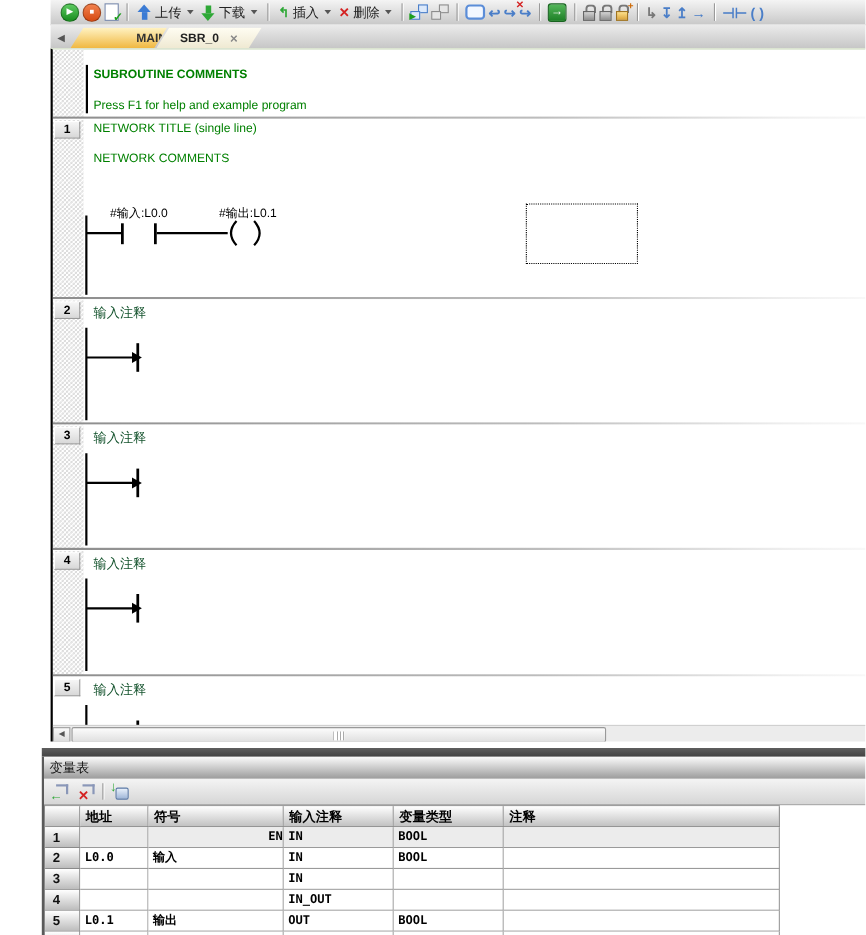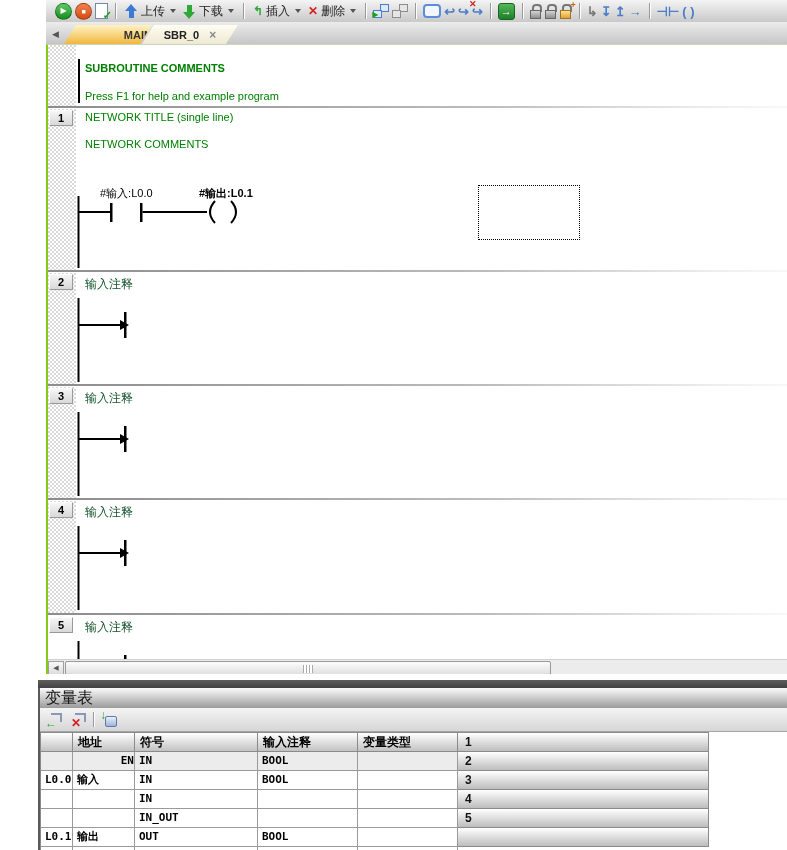--- a/index.html
+++ b/index.html
@@ -52,41 +52,41 @@
 
   
   .tabbar{left:46px;top:22px;right:0;height:22px;background:linear-gradient(#ececec,#c6c6c6);display:flex;align-items:flex-end;}
   .tab-scroll{font-size:9px;color:#555;margin:0 5px 5px 6px;}
   .tab{height:19px;display:flex;align-items:center;justify-content:center;font-size:11px;font-weight:bold;clip-path:polygon(12px 0,100% 0,calc(100% - 12px) 100%,0 100%);}
   .tab.main{width:88px;background:linear-gradient(#fff3c4,#f0b73e);color:#333;justify-content:flex-end;}
   .tab.sbr{width:96px;margin-left:-10px;background:linear-gradient(#fffdf2,#efe9d2);color:#222;}
   .tab .close{margin-left:10px;color:#888;font-weight:bold;font-size:12px;}
 
   
-  .editor{left:46px;top:44px;width:741px;height:630px;background:#fff;border-left:2px solid #84cc16;border-top:1px solid #c8d8b8;box-sizing:border-box;overflow:hidden;}
+  .editor{left:46px;top:44px;width:741px;height:630px;background:#fff;border-left:2px solid #000000;border-top:1px solid #c8d8b8;box-sizing:border-box;overflow:hidden;}
   .checker{position:absolute;left:0;top:0;width:28px;height:570px;background-color:#fff;background-image:linear-gradient(45deg,#d9d9d9 25%,transparent 25%,transparent 75%,#d9d9d9 75%),linear-gradient(45deg,#d9d9d9 25%,transparent 25%,transparent 75%,#d9d9d9 75%);background-position:0 0,2px 2px;background-size:4px 4px;}
   .netsep{position:absolute;left:0;right:0;height:2px;background:linear-gradient(to right,#8c8c8c,#bdbdbd 60%,#eeeeee 90%,#f8f8f8);border-bottom:1px solid #fff;}
   .network{position:absolute;left:0;right:0;overflow:hidden;}
   .numtile{position:absolute;left:1px;top:2px;width:22px;height:14px;background:linear-gradient(#f6f6f6,#d8d8d8);border:1px solid #fff;border-right-color:#999;border-bottom-color:#999;font-size:11px;font-weight:bold;color:#000;text-align:center;line-height:14px;}
   .gtxt{position:absolute;color:#008000;font-size:11px;white-space:nowrap;}
   .ctxt{position:absolute;color:#14532d;font-size:12px;white-space:nowrap;}
   .ltxt{position:absolute;color:#000;font-size:11px;white-space:nowrap;}
   .vbar{position:absolute;width:2px;background:#000;}
   .dashedbox{position:absolute;border:1px dotted #000;background:transparent;}
 
   
   .hscroll{position:absolute;left:0;right:0;top:614px;height:16px;background:#ececec;border-top:1px solid #d0d0d0;}
   .hs-btn{position:absolute;left:0;top:1px;width:16px;height:14px;background:linear-gradient(#fafafa,#dcdcdc);border:1px solid #a0a0a0;box-sizing:border-box;font-size:7px;color:#555;text-align:center;line-height:12px;}
   .hs-thumb{position:absolute;left:17px;top:1px;width:486px;height:14px;background:linear-gradient(#fcfcfc,#e0e0e0);border:1px solid #999;border-radius:2px;box-sizing:border-box;}
   .hs-grip{position:absolute;left:50%;top:3px;width:10px;height:8px;margin-left:-5px;background:repeating-linear-gradient(to right,#aaa 0,#aaa 1px,#fff 1px,#fff 3px);}
 
   
   .splitter{left:38px;top:680px;right:0;height:8px;background:linear-gradient(#5e5e5e,#424242);}
   .varpanel{left:38px;top:688px;right:0;height:162px;background:#fff;border-left:2px solid #5a5a5a;box-sizing:border-box;overflow:hidden;}
-  .vt-title{position:absolute;left:0;right:0;top:0;height:20px;background:linear-gradient(#fbfbfb,#9b9b9b);font-size:16px;color:#111;line-height:20px;padding-left:5px;}
+  .vt-title{position:absolute;left:0;right:0;top:0;height:20px;background:linear-gradient(#fbfbfb,#9b9b9b);font-size:12px;color:#111;line-height:20px;padding-left:5px;}
   .vt-toolbar{position:absolute;left:0;right:0;top:20px;height:24px;background:linear-gradient(#f4f4f4,#d6d6d6);border-bottom:1px solid #a5a5a5;display:flex;align-items:center;gap:6px;padding-left:5px;box-sizing:border-box;}
   .vt-ic{position:relative;width:18px;height:17px;flex:none;}
   .vt-ic .bracket{position:absolute;top:2px;right:1px;width:9px;height:7px;border-top:2px solid #8a97b8;border-right:2px solid #8a97b8;}
   .vt-ic .g-arrow{position:absolute;left:0;bottom:-1px;color:#2ea836;font-weight:bold;font-size:12px;line-height:1;}
   .vt-ic .r-x{position:absolute;left:2px;bottom:-1px;color:#d42222;font-weight:bold;font-size:12px;line-height:1;}
   .vt-ic .pot{position:absolute;right:1px;bottom:1px;width:10px;height:9px;background:linear-gradient(#e8f0fb,#9fb6d8);border:1px solid #5b7aa8;border-radius:2px;}
   .vt-ic .dn{position:absolute;left:0;top:-2px;color:#2ea836;font-weight:bold;font-size:12px;line-height:1;}
   .vsep{width:1px;height:15px;background:#9a9a9a;box-shadow:1px 0 0 #fff;flex:none;}
   .vt-table{position:absolute;left:0;top:44px;display:grid;grid-template-columns:32px 62px 123px 100px 100px 251px;border-top:1px solid #8a8a8a;border-left:1px solid #8a8a8a;width:668px;box-sizing:content-box;}
   .cell{height:18px;line-height:18px;border-right:1px solid #9a9a9a;border-bottom:1px solid #9a9a9a;font-size:12px;overflow:hidden;white-space:nowrap;font-weight:bold;}
@@ -197,21 +197,21 @@
     <div class="netsep" style="top:225px;"></div>
     <div class="netsep" style="top:339px;"></div>
     <div class="netsep" style="top:453px;"></div>
     <div class="netsep" style="top:568px;"></div>
 
     <section class="network" style="top:63px;height:162px;">
       <div class="numtile">1</div>
       <div class="gtxt" style="left:37px;top:3px;">NETWORK TITLE (single line)</div>
       <div class="gtxt" style="left:37px;top:30px;">NETWORK COMMENTS</div>
       <div class="ltxt" style="left:52px;top:78px;">#输入:L0.0</div>
-      <div class="ltxt" style="left:151px;top:78px;font-weight:bold;">#输出:L0.1</div>
+      <div class="ltxt" style="left:151px;top:78px;">#输出:L0.1</div>
       <svg style="position:absolute;left:22px;top:86px;" width="180" height="76">
         <line x1="8.5" y1="2" x2="8.5" y2="74" stroke="#000" stroke-width="2"></line>
         <line x1="8.5" y1="18" x2="41" y2="18" stroke="#000" stroke-width="2"></line>
         <rect x="40" y="9" width="2.5" height="19" fill="#000"></rect>
         <rect x="70" y="9" width="2.5" height="19" fill="#000"></rect>
         <line x1="72.5" y1="18" x2="137" y2="18" stroke="#000" stroke-width="2"></line>
         <path d="M145 7 Q135 18 145 29" stroke="#000" stroke-width="2" fill="none"></path>
         <path d="M161 7 Q171 18 161 29" stroke="#000" stroke-width="2" fill="none"></path>
       </svg>
       <div class="dashedbox" style="left:430px;top:77px;width:100px;height:53px;"></div>
@@ -287,20 +287,21 @@
       </span>
     </div>
 
     <div class="vt-table">
 
       <div class="cell hd"></div>
       <div class="cell hd">地址</div>
       <div class="cell hd">符号</div>
       <div class="cell hd">输入注释</div>
       <div class="cell hd">变量类型</div>
+      <div class="cell hd">注释</div>
 
       <div class="cell num">1</div>
       <div class="cell data row1-addr" style="background:#ececec;"></div>
       <div class="cell data" style="background:#ececec;text-align:right;">EN</div>
       <div class="cell data" style="background:#ececec;">IN</div>
       <div class="cell data" style="background:#ececec;">BOOL</div>
       <div class="cell data" style="background:#ececec;"></div>
 
       <div class="cell num">2</div>
       <div class="cell data">L0.0</div>

